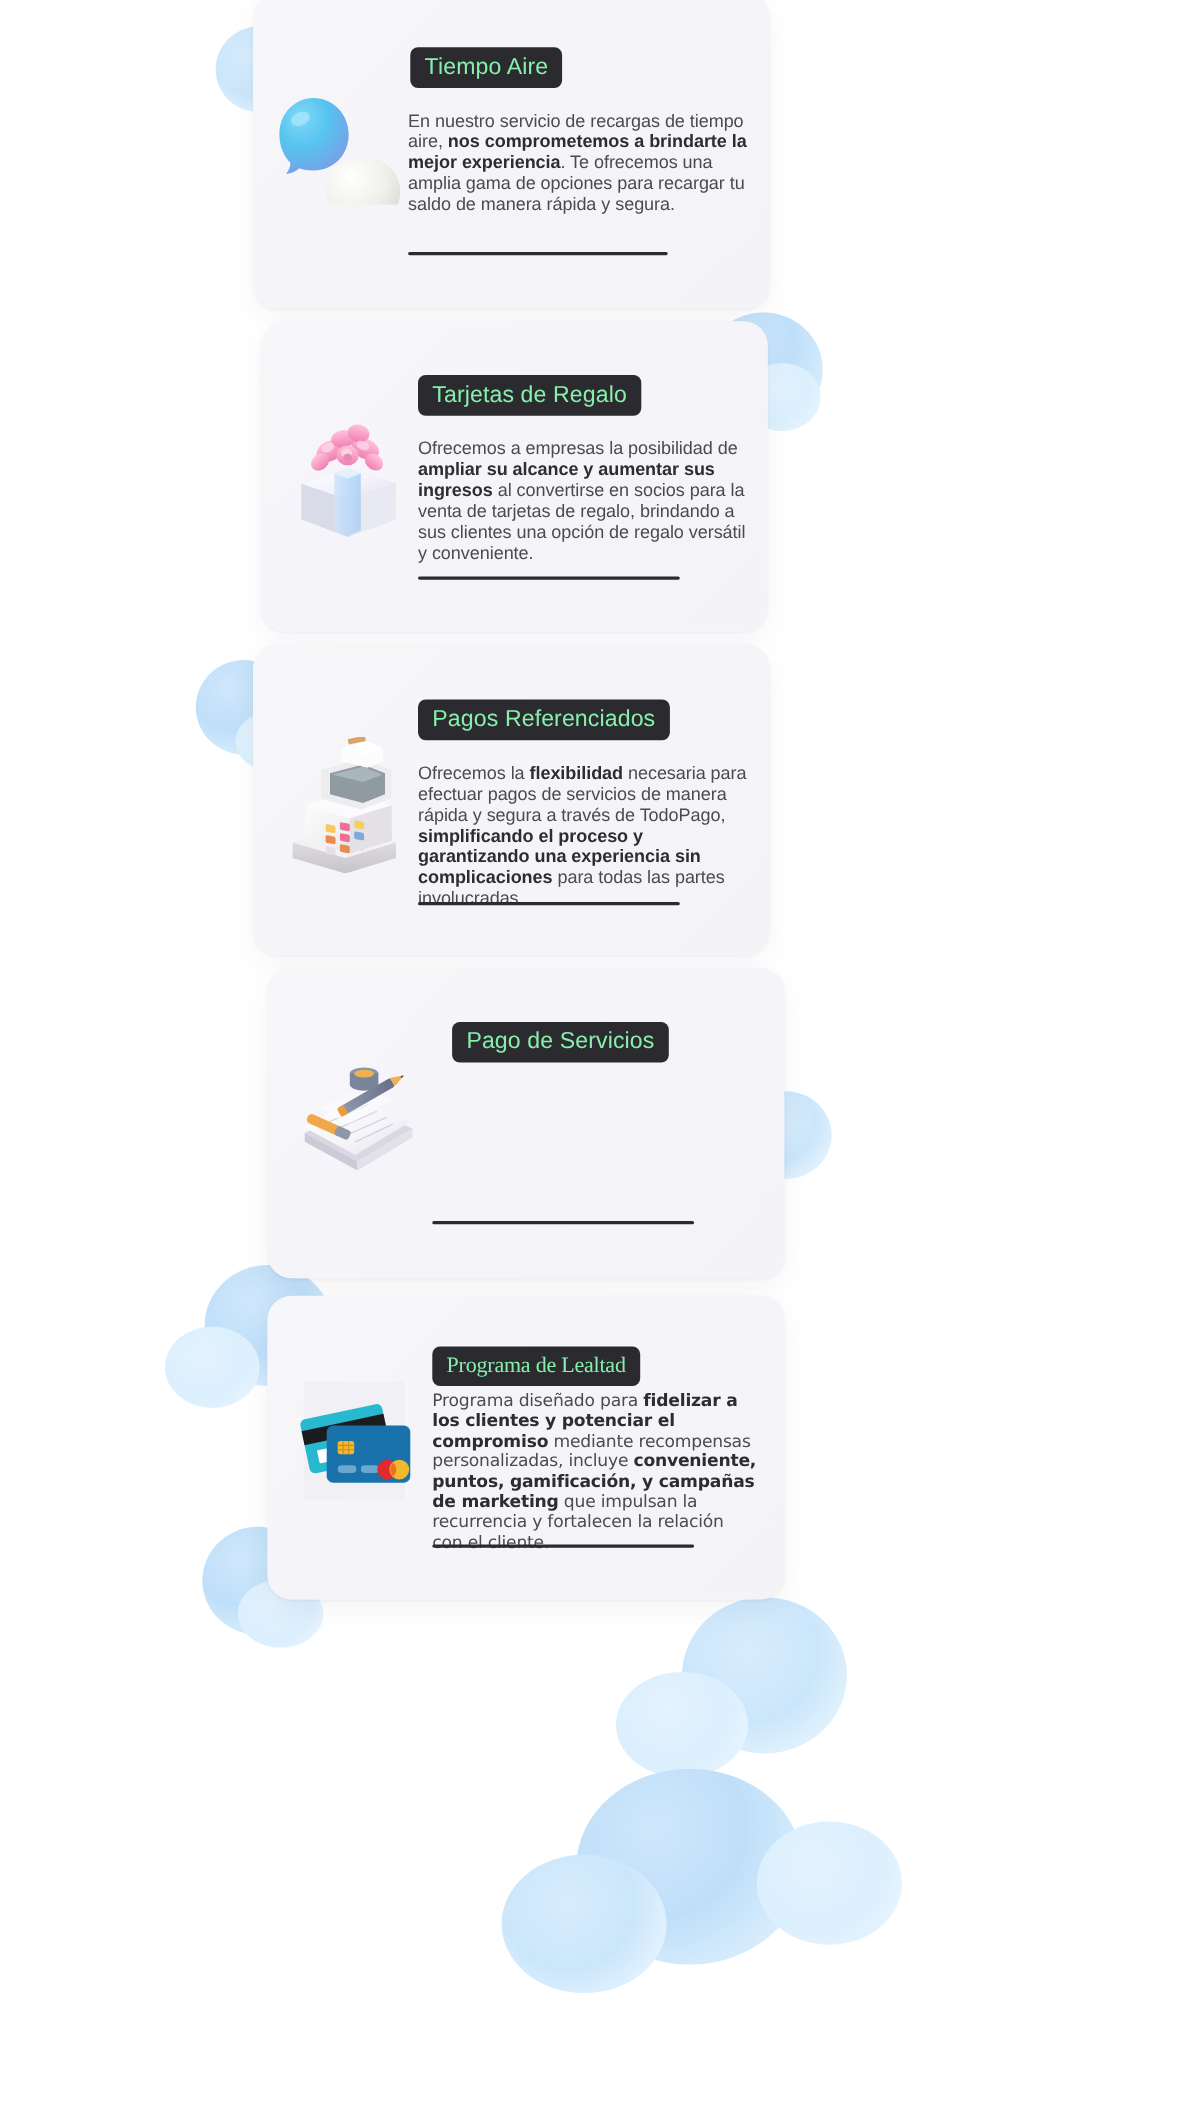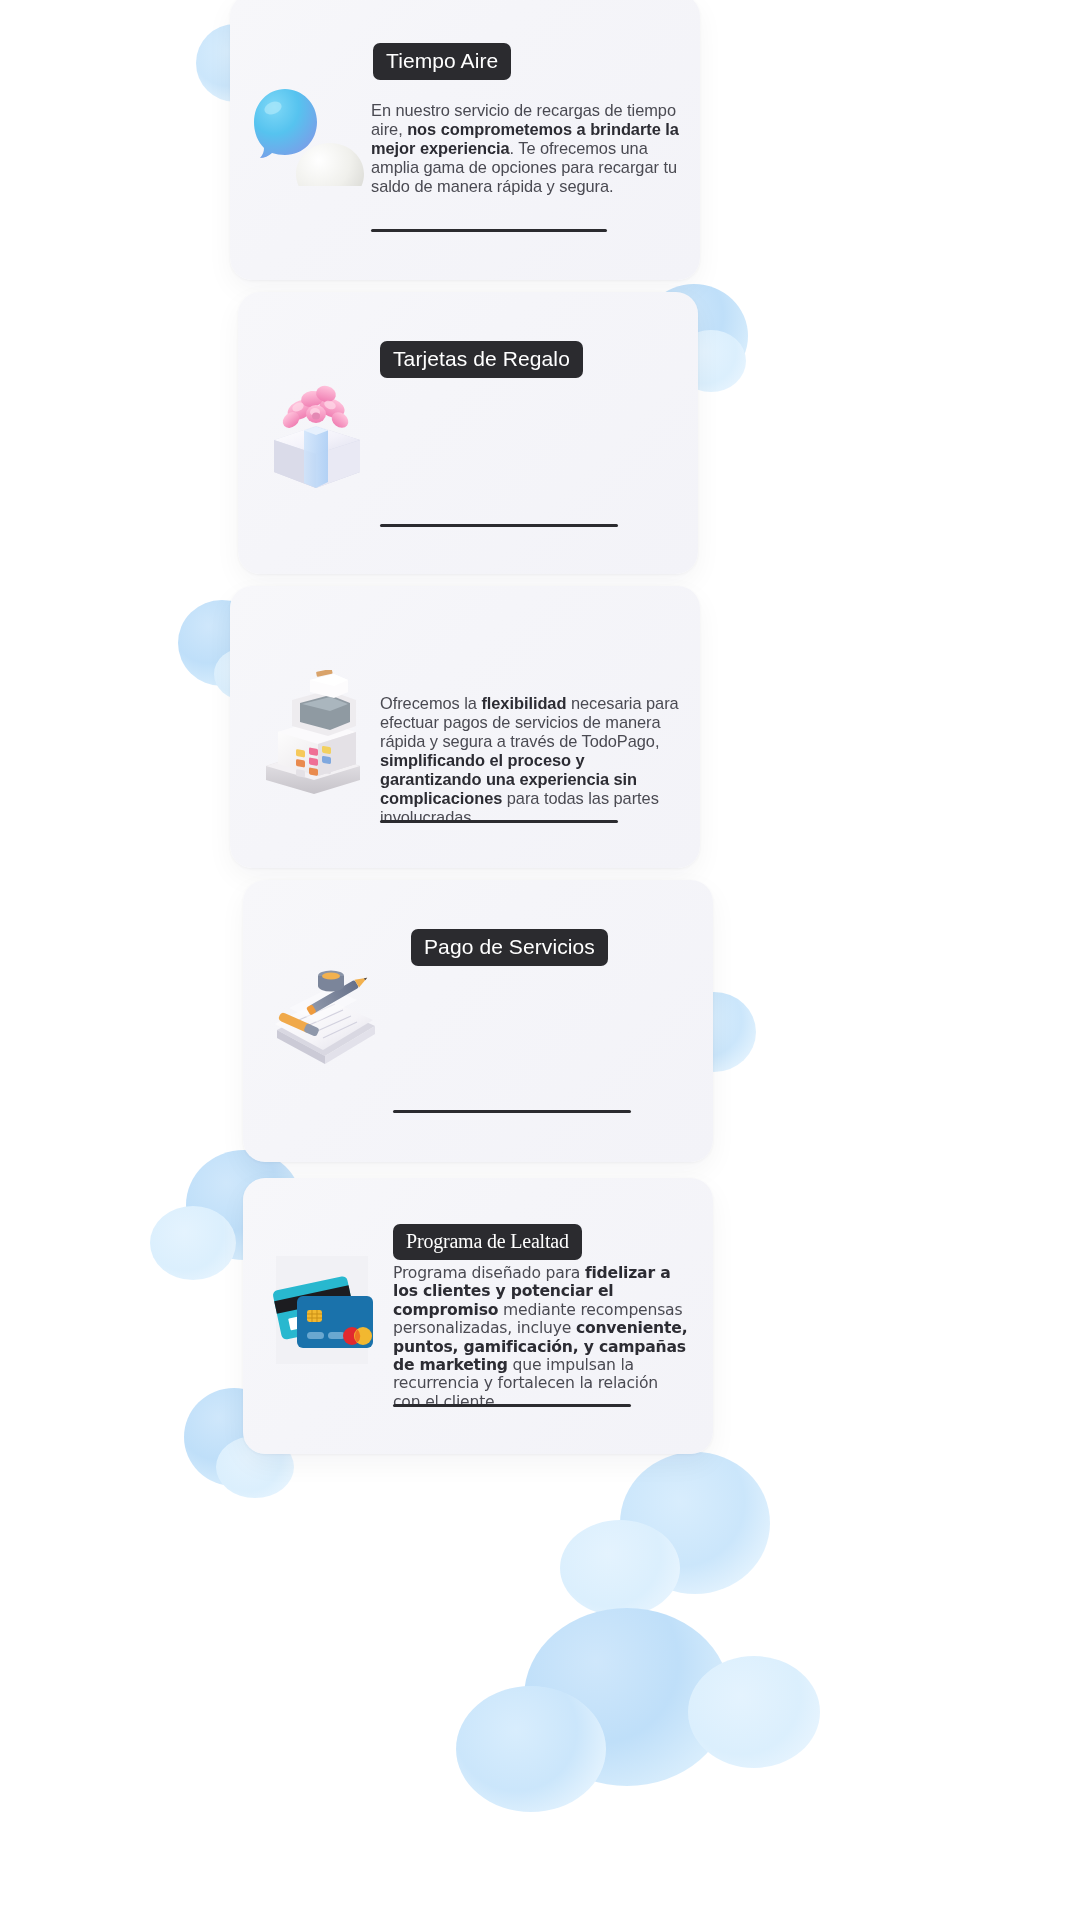--- a/index.html
+++ b/index.html
@@ -36,21 +36,21 @@
     position:absolute;
     border-radius:22px;
     background:linear-gradient(135deg,#f7f7fa 0%,#f5f5f9 40%,#f3f3f8 100%);
     box-shadow:0 1px 3px rgba(20,25,40,0.045), 0 10px 28px rgba(20,25,40,0.045);
   }
 
   .title-pill{
     position:absolute;
     display:inline-block;
     background:#2b2b2f;
-    color:#ffffff;
+    color:#86efac;
     border-radius:7px;
     padding:7px 13px 9px 13px;
     font-size:21px;
     line-height:1;
     letter-spacing:0.1px;
     white-space:nowrap;
     font-weight:400;
   }
 
   .body-text{
@@ -180,20 +180,23 @@
           <ellipse cx="38" cy="27" rx="6" ry="4" transform="rotate(-26 38 27)"></ellipse>
           <ellipse cx="70" cy="25" rx="6" ry="4" transform="rotate(22 70 25)"></ellipse>
           <ellipse cx="55" cy="32" rx="5" ry="4"></ellipse>
         </g>
         <ellipse cx="56" cy="36" rx="4" ry="3.5" fill="#e489b4"></ellipse>
       </svg>
     </div>
 
     <div class="title-pill" style="left:142px; top:49px;">Tarjetas de Regalo</div>
 
+    <div class="body-text" style="left:142px; top:107px; width:306px;">
+      <span>Ofrecemos a empresas la posibilidad de </span><b>ampliar su alcance y aumentar sus ingresos</b><span> al convertirse en socios para la venta de tarjetas de regalo, brindando a sus clientes una opción de regalo versátil y conveniente.</span>
+    </div>
 
     <div class="rule" style="left:142px; top:232px; width:238px;"></div>
   </div>
 
   <div class="card" style="left:230px; top:586px; width:470px; height:282px;">
     <div class="icon-wrap" style="left:26px; top:84px; width:114px; height:124px;">
       <svg viewBox="0 0 114 124">
         <defs>
           <linearGradient id="crbody" x1="0" y1="0" x2="1" y2="1">
             <stop offset="0%" stop-color="#ffffff"></stop>
@@ -228,20 +231,21 @@
           <rect x="53" y="88" width="9" height="7" rx="1.6" fill="#e98b4e" transform="skewY(10)"></rect>
           <rect x="66" y="84" width="9" height="7" rx="1.6" fill="#e4e1e6" transform="skewY(10)"></rect>
         </g>
 
         <path d="M54 10 L78 4 L92 10 L92 22 L78 28 L54 22 Z" fill="#fdfcfd"></path>
         <path d="M54 10 L78 4 L92 10 L78 16 Z" fill="#ffffff"></path>
         <rect x="60" y="2" width="16" height="5" rx="1" fill="#d9a36a" transform="rotate(-12 60 2)"></rect>
       </svg>
     </div>
 
+    <div class="title-pill" style="left:150px; top:50px;">Pagos Referenciados</div>
 
     <div class="body-text" style="left:150px; top:108px; width:300px;">
       <span>Ofrecemos la </span><b>flexibilidad</b><span> necesaria para efectuar pagos de servicios de manera rápida y segura a través de TodoPago, </span><b>simplificando el proceso y garantizando una experiencia sin complicaciones</b><span> para todas las partes involucradas.</span>
     </div>
 
     <div class="rule" style="left:150px; top:234px; width:238px;"></div>
   </div>
 
   <div class="card" style="left:243px; top:880px; width:470px; height:282px;">
     <div class="icon-wrap" style="left:22px; top:84px; width:120px; height:118px;">

